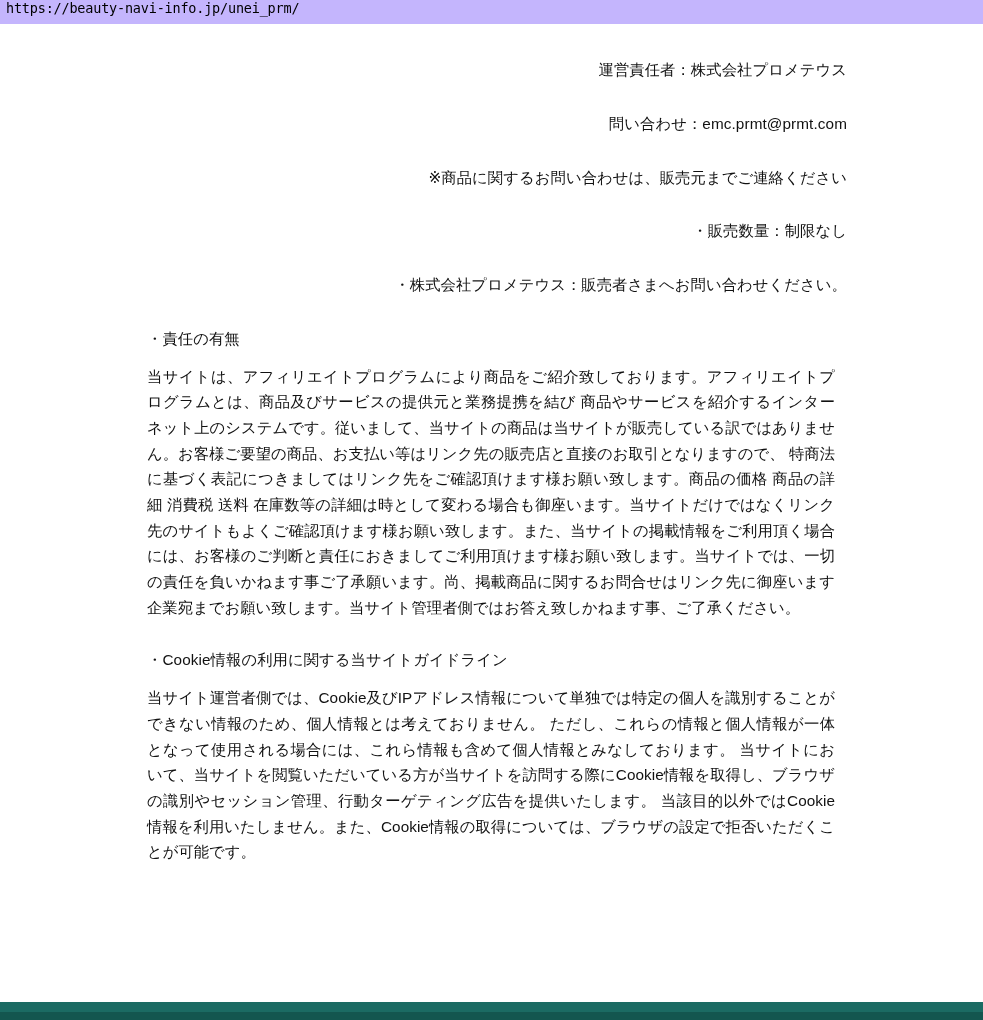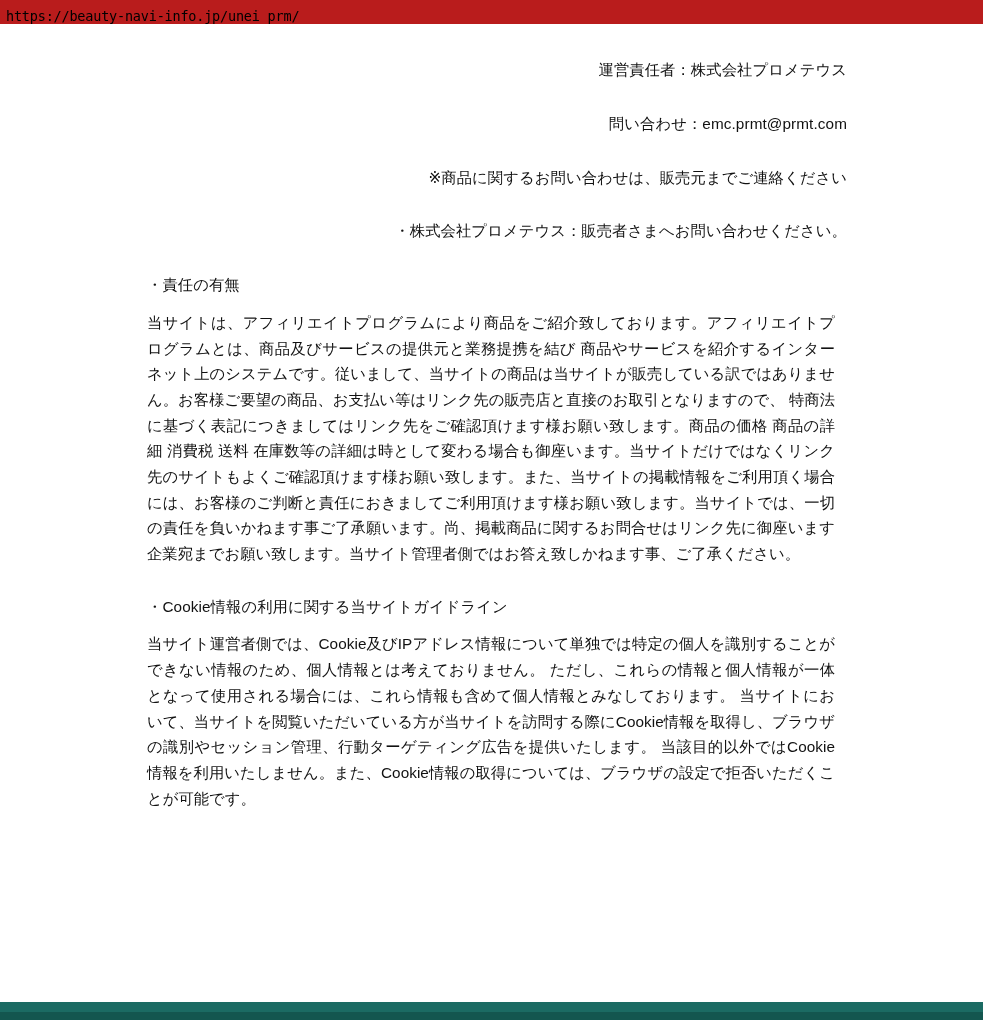--- a/index.html
+++ b/index.html
@@ -9,23 +9,23 @@
   body {
     width: 983px;
     height: 1020px;
     background: #ffffff;
     font-family: "Liberation Sans", "DejaVu Sans", sans-serif;
     overflow: hidden;
     position: relative;
   }
   .url-bar {
     height: 24px;
-    background: #b91c1c;
+    background: #c4b5fd;
     display: flex;
-    align-items: flex-end;
+    align-items: flex-start;
     padding: 0 6px;
     box-sizing: border-box;
   }
   .url-text {
     font-family: "DejaVu Sans Mono", "Liberation Mono", monospace;
     font-size: 13.5px;
     color: #000000;
     letter-spacing: -0.2px;
     white-space: nowrap;
   }
@@ -91,20 +91,21 @@
 <div class="url-bar">
   <span class="url-text">https://beauty-navi-info.jp/unei_prm/</span>
 </div>
 
 <div class="page">
   <div class="content">
 
     <p class="para">運営責任者：株式会社プロメテウス</p>
     <p class="para">問い合わせ：emc.prmt@prmt.com</p>
     <p class="para">※商品に関するお問い合わせは、販売元までご連絡ください</p>
+    <p class="para">・販売数量：制限なし</p>
     <p class="para">・株式会社プロメテウス：販売者さまへお問い合わせください。</p>
 
     <div class="block">
       <p class="block-head">・責任の有無</p>
       <p class="block-body">当サイトは、アフィリエイトプログラムにより商品をご紹介致しております。アフィリエイトプログラムとは、商品及びサービスの提供元と業務提携を結び 商品やサービスを紹介するインターネット上のシステムです。従いまして、当サイトの商品は当サイトが販売している訳ではありません。お客様ご要望の商品、お支払い等はリンク先の販売店と直接のお取引となりますので、 特商法に基づく表記につきましてはリンク先をご確認頂けます様お願い致します。商品の価格 商品の詳細 消費税 送料 在庫数等の詳細は時として変わる場合も御座います。当サイトだけではなくリンク先のサイトもよくご確認頂けます様お願い致します。また、当サイトの掲載情報をご利用頂く場合には、お客様のご判断と責任におきましてご利用頂けます様お願い致します。当サイトでは、一切の責任を負いかねます事ご了承願います。尚、掲載商品に関するお問合せはリンク先に御座います企業宛までお願い致します。当サイト管理者側ではお答え致しかねます事、ご了承ください。</p>
     </div>
 
     <div class="block">
       <p class="block-head">・Cookie情報の利用に関する当サイトガイドライン</p>
       <p class="block-body">当サイト運営者側では、Cookie及びIPアドレス情報について単独では特定の個人を識別することができない情報のため、個人情報とは考えておりません。 ただし、これらの情報と個人情報が一体となって使用される場合には、これら情報も含めて個人情報とみなしております。 当サイトにおいて、当サイトを閲覧いただいている方が当サイトを訪問する際にCookie情報を取得し、ブラウザの識別やセッション管理、行動ターゲティング広告を提供いたします。 当該目的以外ではCookie情報を利用いたしません。また、Cookie情報の取得については、ブラウザの設定で拒否いただくことが可能です。</p>

